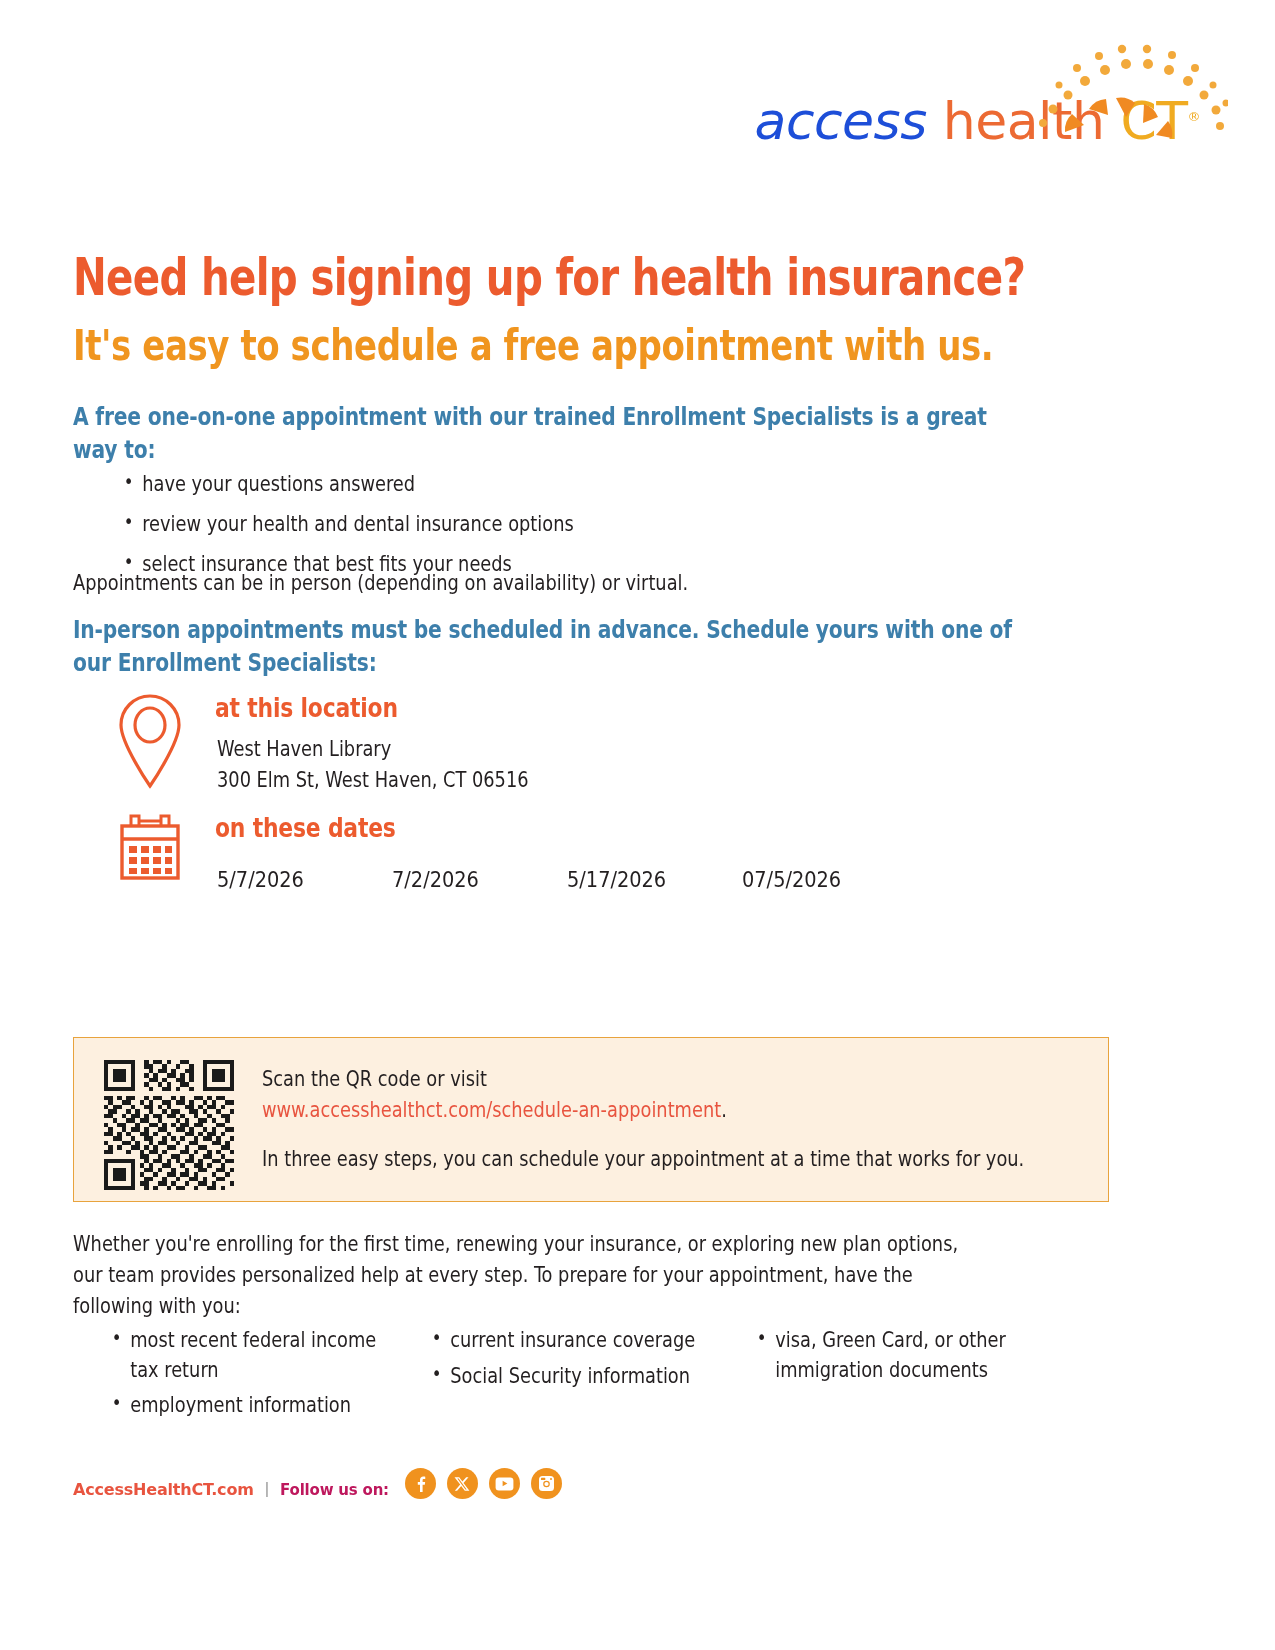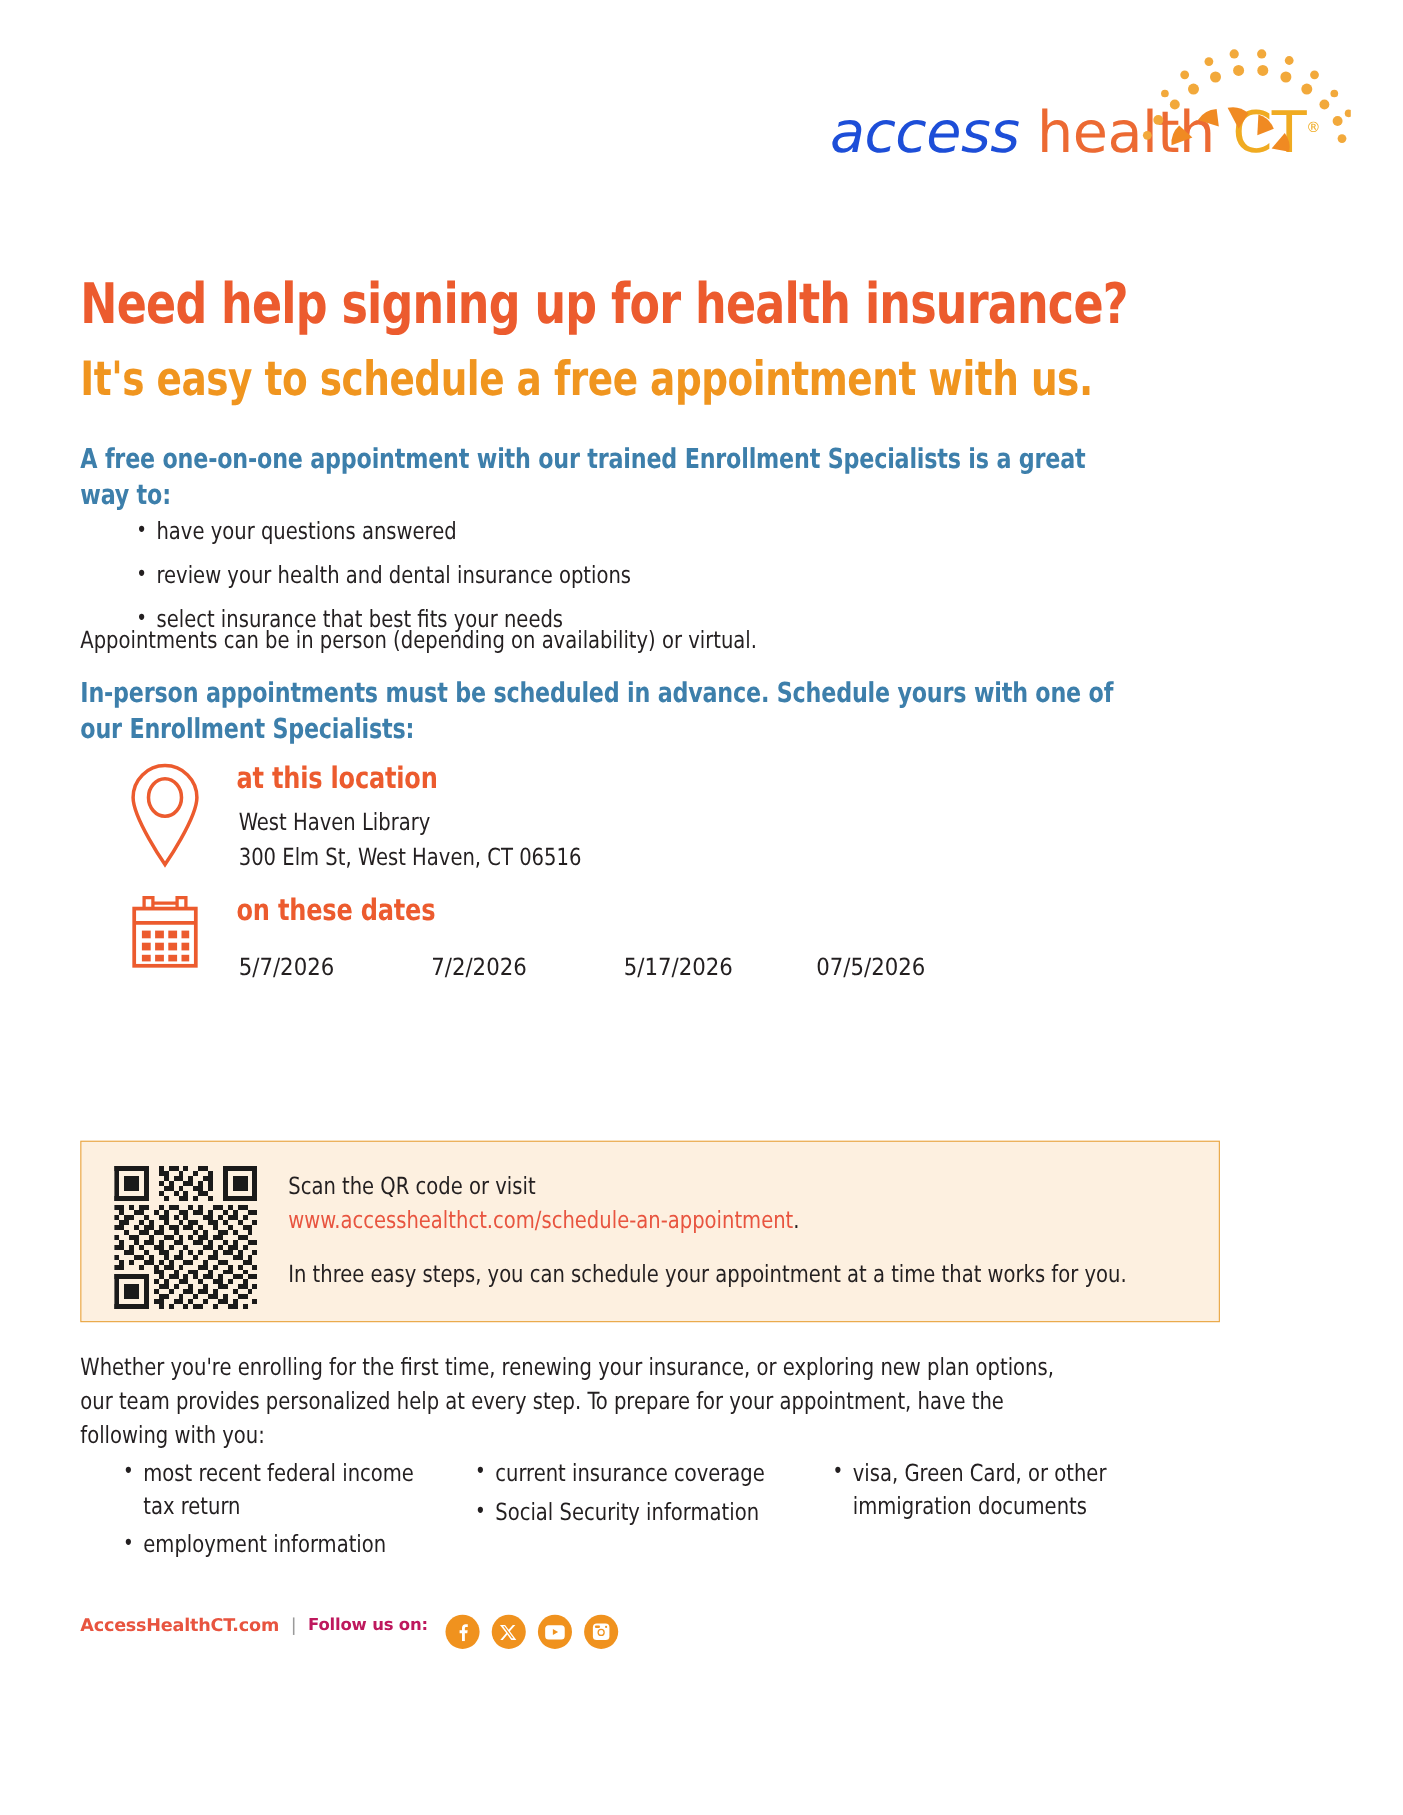--- a/index.html
+++ b/index.html
@@ -126,21 +126,21 @@
     position: absolute; left: 110px; top: 1325px; width: 1000px;
     display: flex;
   }
   .cols .col { }
   .cols .col:nth-child(1) { width: 320px; }
   .cols .col:nth-child(2) { width: 325px; }
   .cols .col:nth-child(3) { width: 300px; }
   .cols li { margin-bottom: 6px; line-height: 1.38; }
 
   
-  .footer { position: absolute; left: 73px; top: 1468px; display: flex; align-items: flex-start; }
+  .footer { position: absolute; left: 73px; top: 1468px; display: flex; align-items: flex-end; }
   .footer .site {
     font-family: "DejaVu Sans", sans-serif;
     font-size: 16px; font-weight: 700; color: #e8543f; letter-spacing: -0.2px;
   }
   .footer .divider { color: #9a9a9a; margin: 0 11px; font-size: 17px; }
   .footer .follow {
     font-family: "DejaVu Sans", sans-serif;
     font-size: 15px; font-weight: 700; color: #be185d; letter-spacing: -0.2px;
   }
   .socials { display: flex; margin-left: 16px; gap: 11px; }

